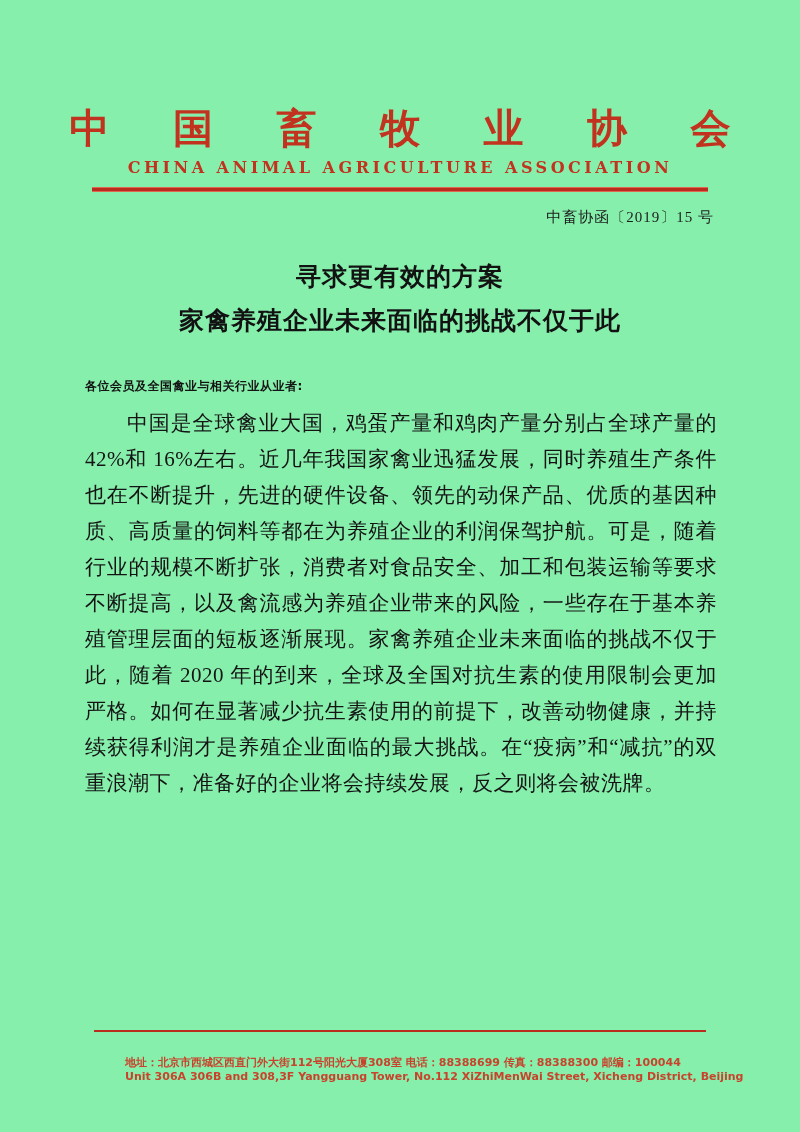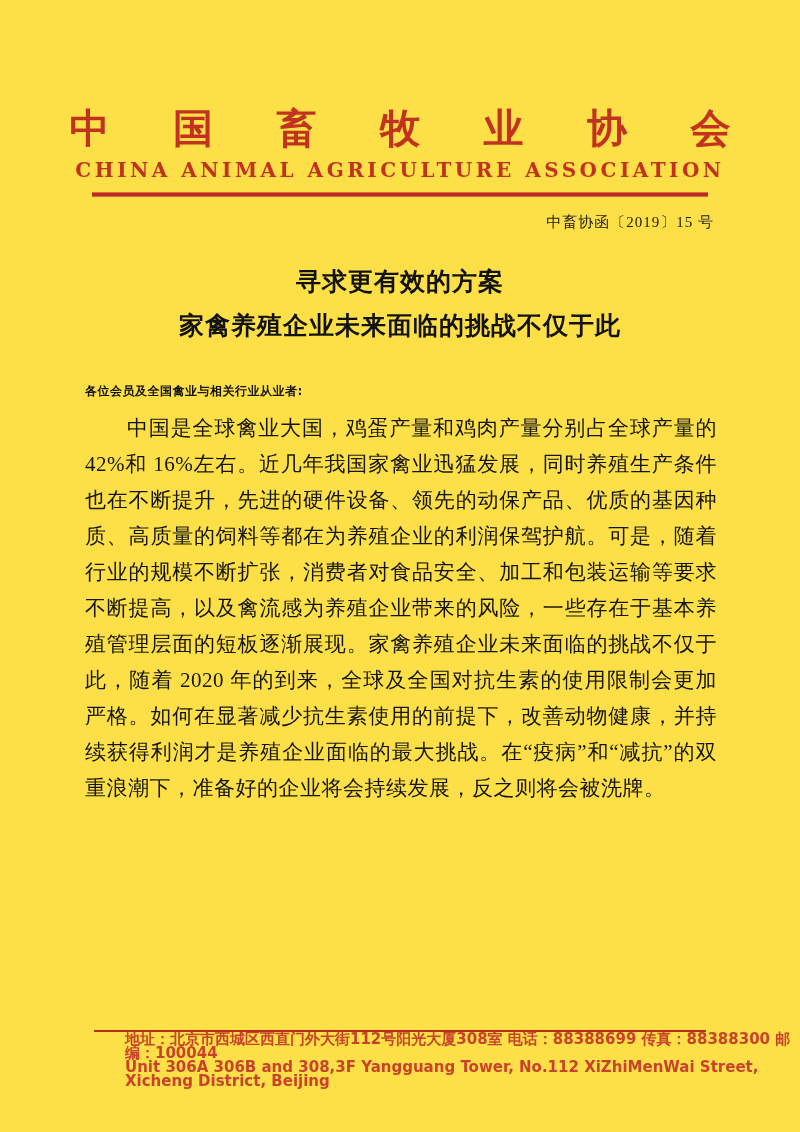--- a/index.html
+++ b/index.html
@@ -3,41 +3,41 @@
 <meta charset="utf-8">
 <style>
   * { margin: 0; padding: 0; box-sizing: border-box; }
   html, body { width: 800px; height: 1132px; background: #ffffff; }
   body { font-family: "Liberation Serif", serif; color: #161616; }
 
   .page {
     position: relative;
     width: 800px;
     height: 1132px;
-    background: #fde047;
+    background: #86efac;
     overflow: hidden;
   }
 
   
   .letterhead { padding-top: 104px; text-align: center; }
   .org-cn {
     font-family: "DejaVu Serif", "Liberation Serif", serif;
     font-weight: bold;
     font-size: 40px;
     line-height: 48px;
     color: #c2331f;
     letter-spacing: 0.62em;
     margin-right: -0.62em; 
     white-space: nowrap;
   }
   .org-en {
     margin-top: 6px;
     font-family: "DejaVu Serif", "Liberation Serif", serif;
     font-weight: bold;
-    font-size: 20px;
+    font-size: 16px;
     letter-spacing: 3.5px;
     color: #c2331f;
     white-space: nowrap;
   }
   .head-rule {
     margin: 10px 92px 0 92px;
     height: 5px;
     background: #b92d1c;
     border-top: 1px solid #e0664f;
     border-bottom: 1px solid #e0664f;
@@ -84,24 +84,24 @@
   .body-text p { text-indent: 2em; }
 
   
   .footer { position: absolute; left: 0; right: 0; top: 1030px; }
   .foot-rule {
     margin: 0 94px;
     height: 2px;
     background: #b92d1c;
   }
   .foot-addr {
-    margin: 0 0 0 125px;
+    margin: 24px 0 0 125px;
     font-family: "DejaVu Sans", "Liberation Sans", sans-serif;
     font-weight: bold;
-    font-size: 15px;
+    font-size: 11px;
     line-height: 14px;
     color: #c9432c;
   }
 </style>
 </head>
 <body>
 
 <div class="page">
 
   <div class="letterhead">

